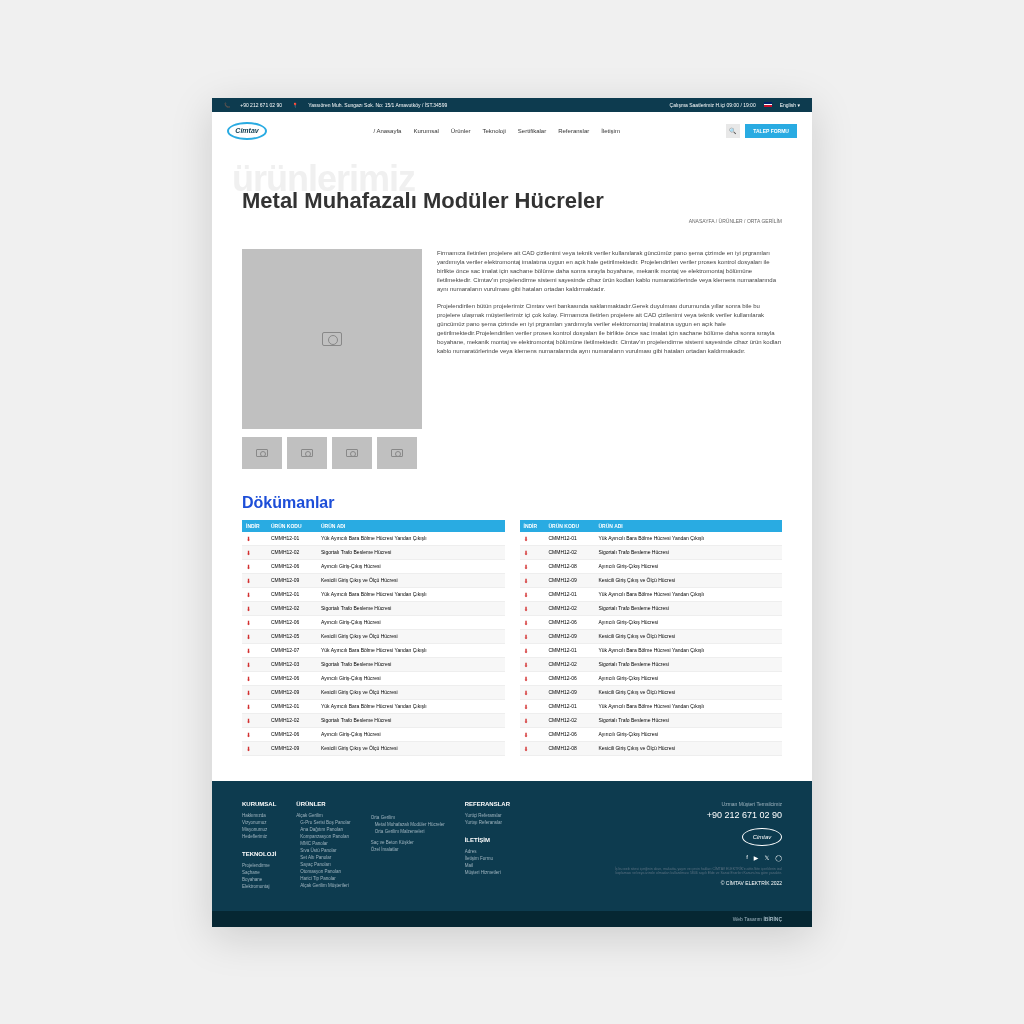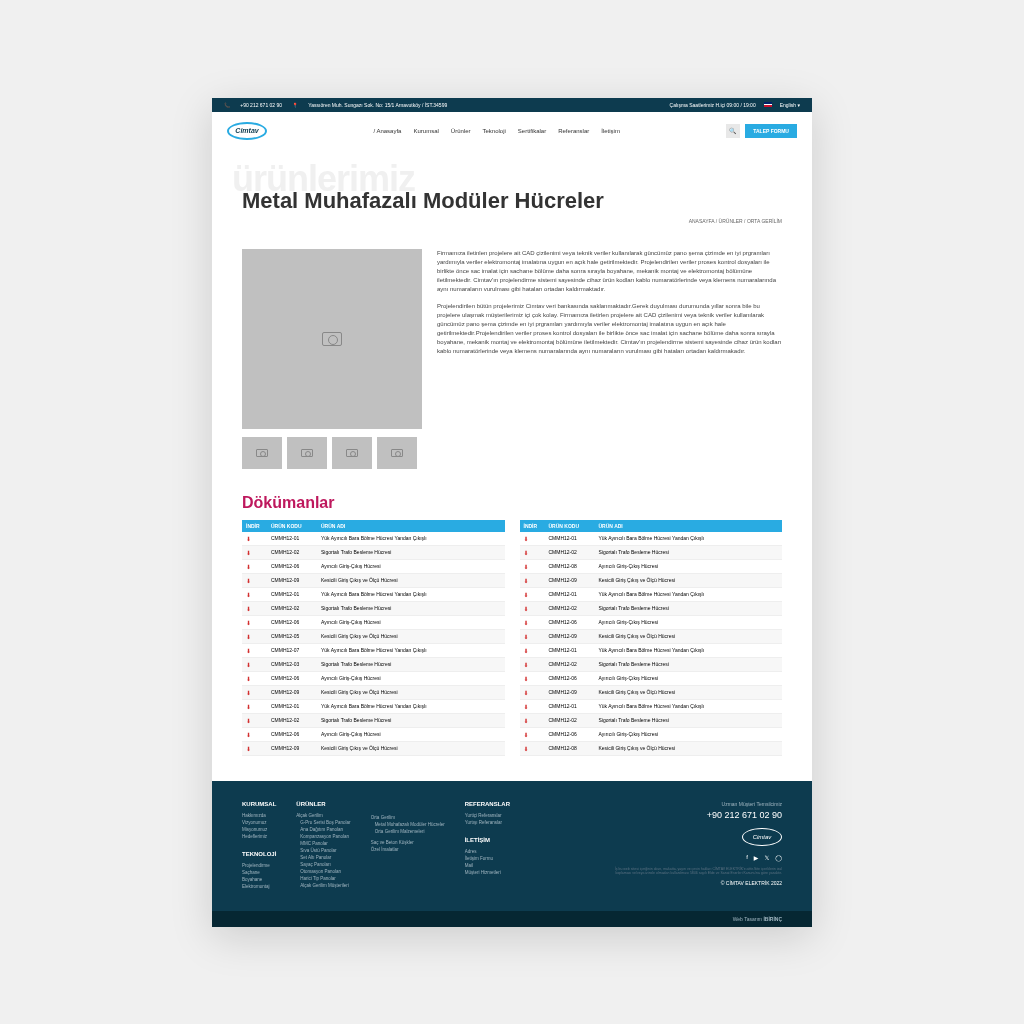--- a/index.html
+++ b/index.html
@@ -22,21 +22,21 @@
 .title{font-size:22px;font-weight:bold;color:#333;position:relative;z-index:1;margin-top:18px}
 .breadcrumb{text-align:right;font-size:5px;color:#666;margin-top:4px}
 .content{display:flex;gap:15px;padding:15px 30px}
 .gallery{flex:0 0 180px}
 .main-img{width:180px;height:180px;background:#c0c0c0;display:flex;align-items:center;justify-content:center;color:#888;font-size:20px}
 .thumbs{display:flex;gap:5px;margin-top:8px}
 .thumb{width:40px;height:32px;background:#c0c0c0;display:flex;align-items:center;justify-content:center;color:#888;font-size:10px}
 .desc{flex:1;font-size:6px;line-height:1.5;color:#444}
 .desc p{margin-bottom:8px}
 .docs{padding:10px 30px 25px}
-.docs-title{font-size:16px;font-weight:bold;color:#be185d;margin-bottom:8px}
+.docs-title{font-size:16px;font-weight:bold;color:#1d4ed8;margin-bottom:8px}
 .docs-content{display:flex;gap:15px}
 .doc-table{flex:1}
 .doc-header{display:flex;background:#29abe2;color:#fff;font-size:5px;font-weight:bold}
 .col-indir{width:25px;padding:3px 4px}
 .col-kod{width:50px;padding:3px 4px}
 .col-ad{flex:1;padding:3px 4px}
 .doc-row{display:flex;font-size:5px;border-bottom:1px solid #eee}
 .doc-row:nth-child(even){background:#f7f7f7}
 .pdf-icon{color:#d32f2f;font-size:6px}
 .footer{background:#0d3b4f;color:#fff;padding:20px 30px;font-size:5px}

